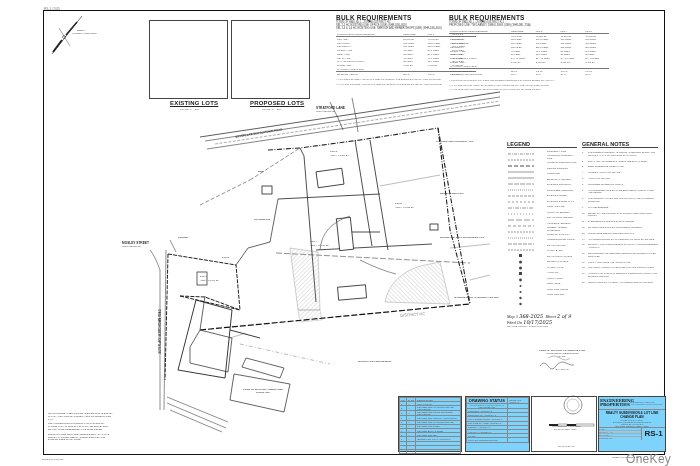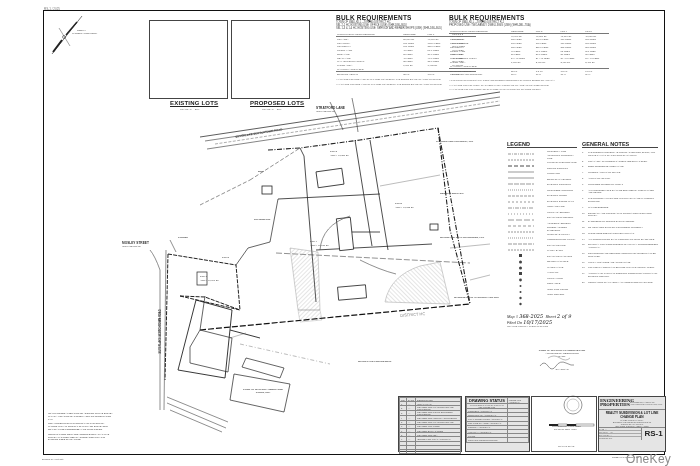--- a/index.html
+++ b/index.html
@@ -20,21 +20,21 @@
   .legend{position:absolute;left:507px;top:141px;width:70px;}
   .legend h3,.notes h3{margin:0;font-size:5.5px;font-weight:bold;color:#222;border-bottom:0.6px solid #444;}
   .legend .row{display:flex;align-items:center;height:5.5px;}
   .legend .lbl{font-size:2.4px;color:#555;}
   .notes{position:absolute;left:582px;top:141px;width:76px;}
   .notes .n{font-size:2.2px;color:#555;line-height:2.8px;margin-top:3px;display:flex;}
   .notes .n span.num{width:6px;flex:none;}
   .map-stamp{position:absolute;left:507px;top:313px;font-size:4px;color:#333;font-style:italic;}
   .map-stamp .hand{font-family:"DejaVu Serif",serif;font-size:5px;font-style:italic;color:#111;}
   .sig{position:absolute;left:532px;top:349px;width:60px;text-align:center;font-size:2.4px;color:#444;}
-  .tb{position:absolute;border:0.8px solid #444;background:#e5e5e5;}
+  .tb{position:absolute;border:0.8px solid #444;background:#7dd3fc;}
   .tb table{border-collapse:collapse;width:100%;}
   .tb td{border:0.4px solid #888;font-size:2.3px;color:#555;padding:0 1px;height:3.2px;}
   .tb .hdr{font-size:4px;font-weight:bold;color:#222;text-align:center;}
   .watermark{position:absolute;left:626px;top:452px;font-size:12px;color:#8a8a8a;letter-spacing:0.3px;}
   .lbl-street{position:absolute;font-size:3.2px;font-weight:bold;color:#333;}
   .lbl-small{position:absolute;font-size:2.4px;color:#444;}
   .bl-notes{position:absolute;left:48px;top:412px;width:65px;font-size:2.2px;color:#444;line-height:2.8px;}
   .bl-foot{position:absolute;left:42px;top:458px;font-size:2.2px;color:#555;}
   .sheet-no{position:absolute;left:612px;top:456px;font-size:2.4px;color:#444;}
 </style>

